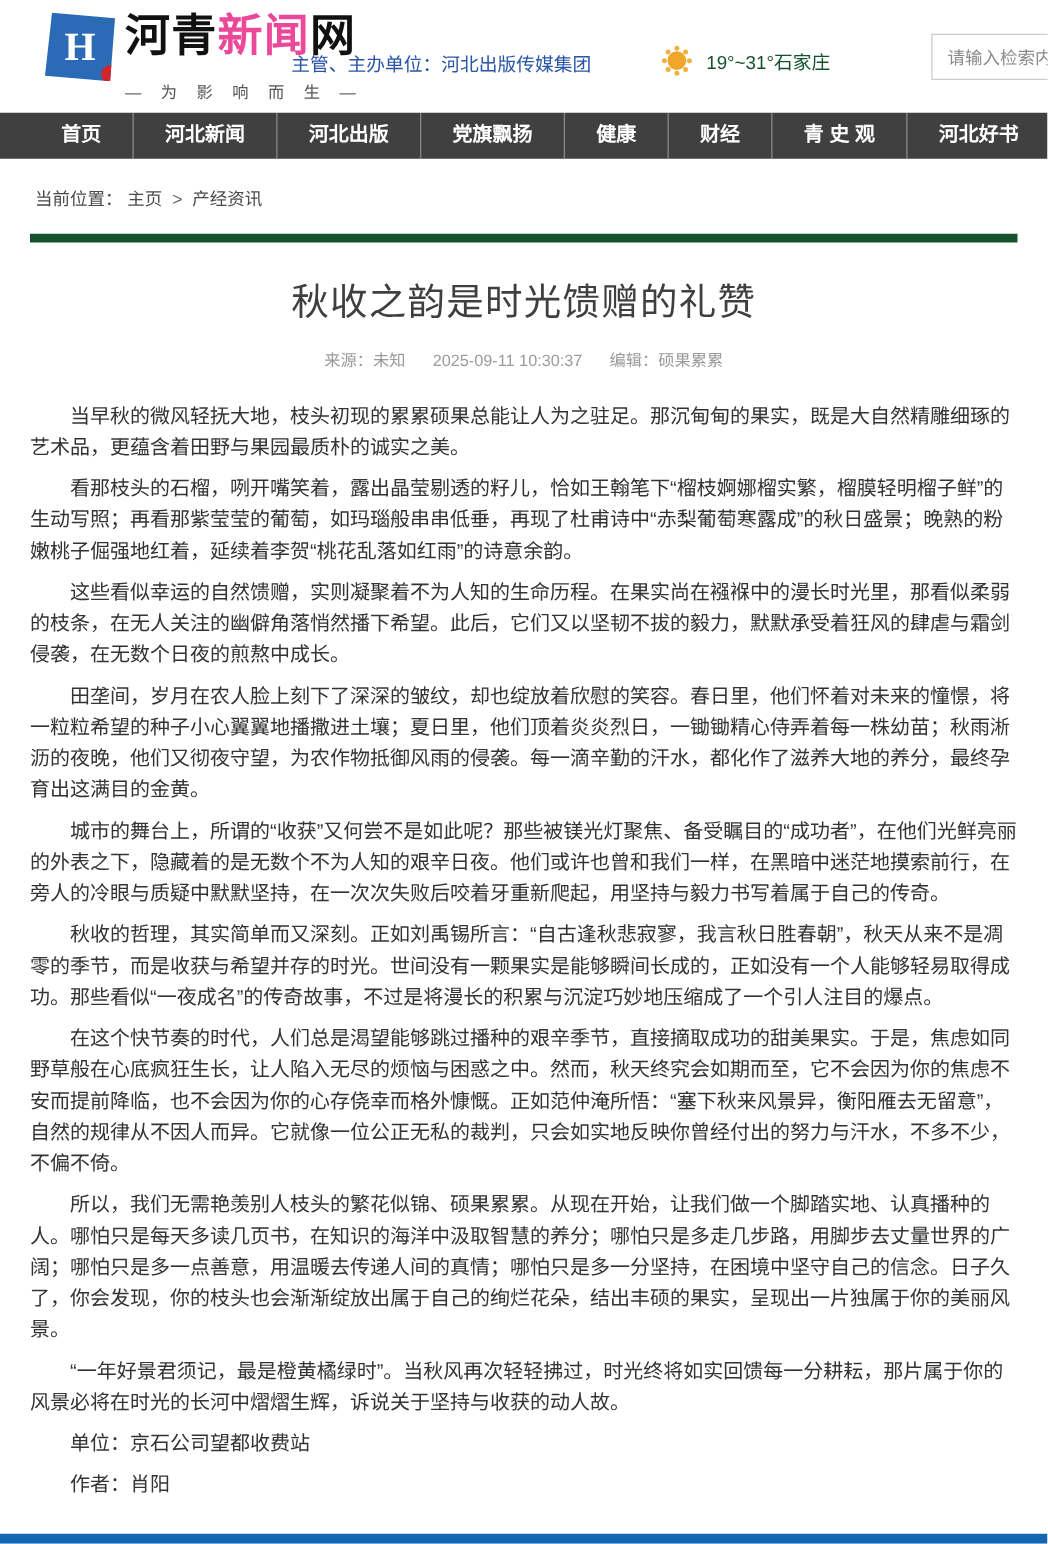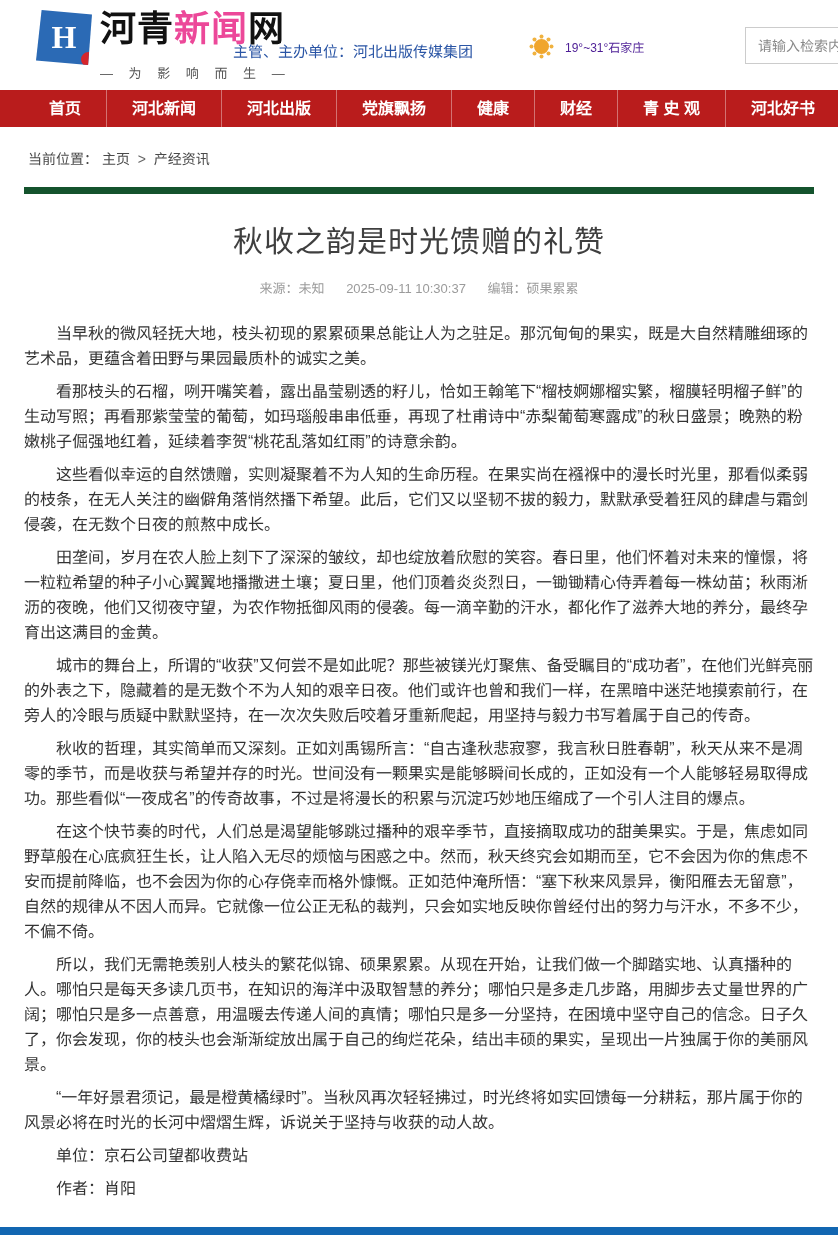--- a/index.html
+++ b/index.html
@@ -33,33 +33,33 @@
 
   .weather { position: absolute; left: 528px; top: 38px; display: flex; align-items: center; gap: 10px; }
   .sun-icon {
     width: 15px; height: 15px; border-radius: 50%; background: #f0a52b; margin: 0 6px;
     box-shadow:
       0 -10px 0 -5.5px #f0b23f, 0 10px 0 -5.5px #f0b23f,
       10px 0 0 -5.5px #f0b23f, -10px 0 0 -5.5px #f0b23f,
       7px -7px 0 -5.5px #f0b23f, -7px -7px 0 -5.5px #f0b23f,
       7px 7px 0 -5.5px #f0b23f, -7px 7px 0 -5.5px #f0b23f;
   }
-  .weather-text { font-size: 12px; color: #4c1d95; white-space: nowrap; }
+  .weather-text { font-size: 15px; color: #14532d; white-space: nowrap; }
 
   .search-input {
     position: absolute; left: 745px; top: 27px; width: 180px; height: 37px;
     border: 1px solid #ccc; outline: none; padding: 0 12px; font-size: 14px;
     color: #333; background: #fff;
     font-family: "Liberation Sans", "DejaVu Sans", sans-serif;
   }
   .search-input::placeholder { color: #8a8a8a; }
 
   
   .navbar {
-    height: 37px; background: #b91c1c; display: flex; align-items: stretch;
+    height: 37px; background: #404040; display: flex; align-items: stretch;
     padding-left: 24px; overflow: hidden; white-space: nowrap;
   }
   .nav-item {
     color: #fff; font-size: 16px; font-weight: bold; line-height: 37px;
     padding: 0 25px; cursor: pointer; flex: 0 0 auto;
   }
   .nav-item + .nav-item { border-left: 1px solid rgba(255,255,255,0.38); }
 
   
   .breadcrumb-row {

